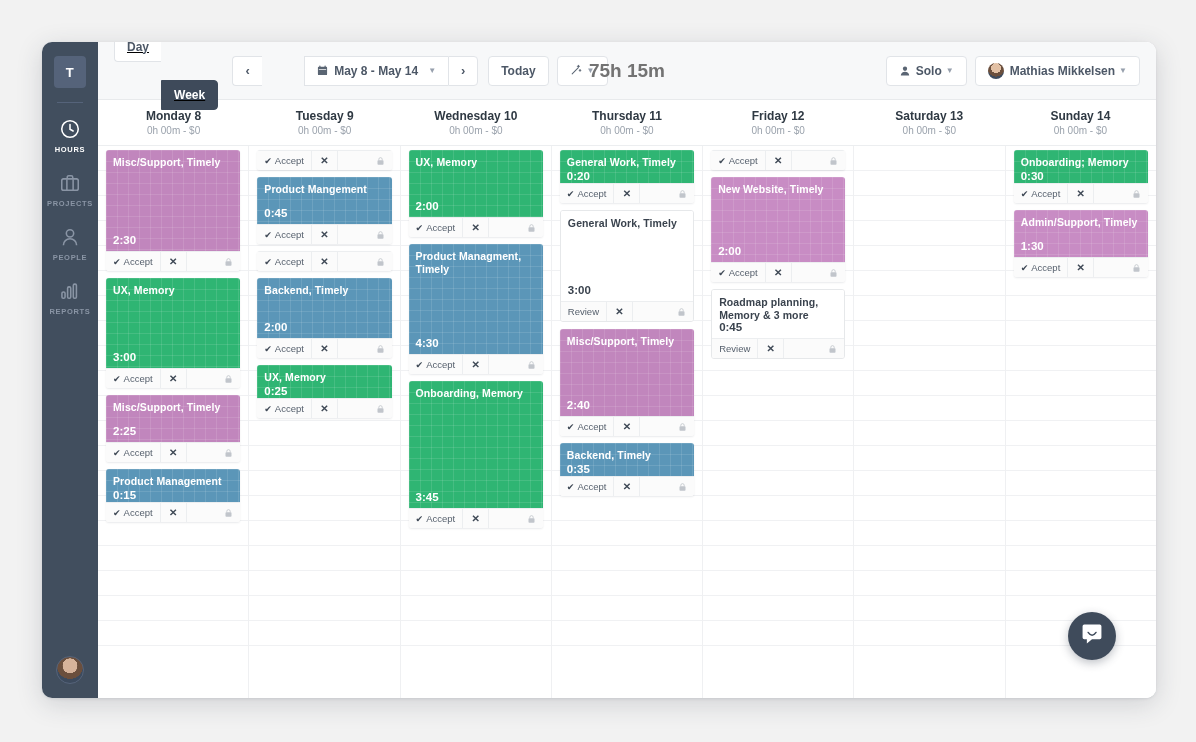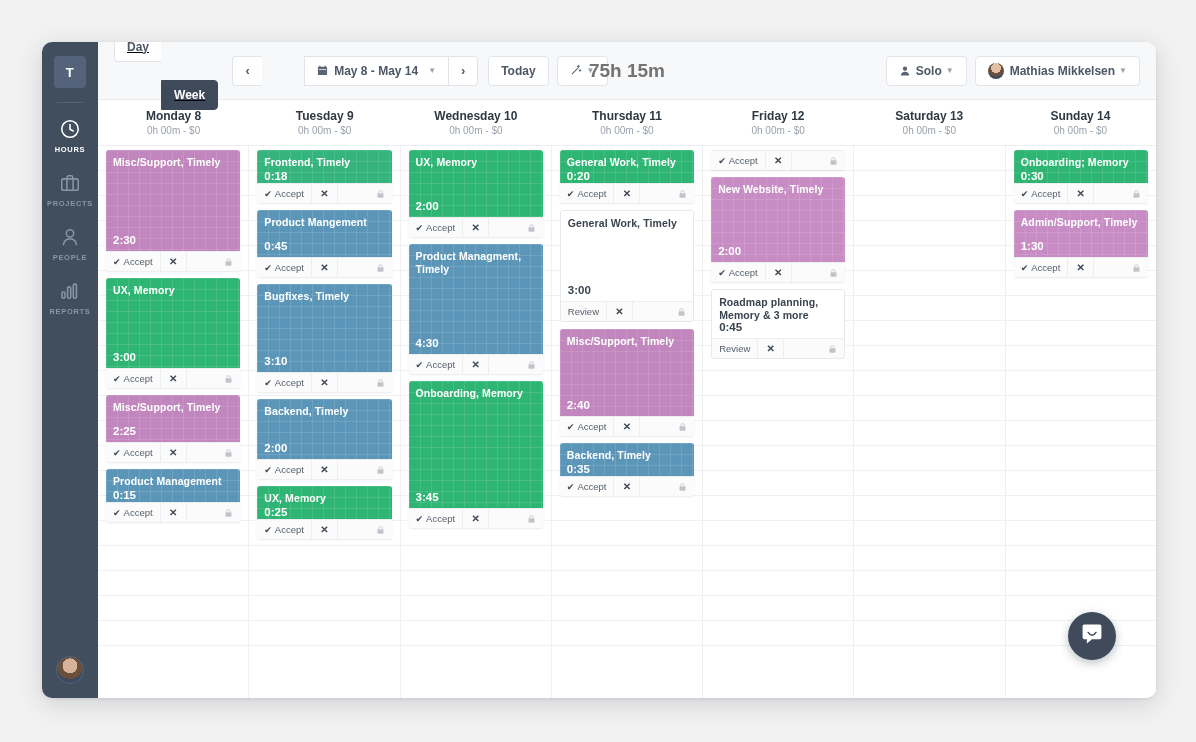--- a/index.html
+++ b/index.html
@@ -122,21 +122,21 @@
     display: flex; flex-direction: column; align-items: center; justify-content: center;
     gap: 2px;
   }
   .dh-name { font-size: 12px; font-weight: bold; color: #2f3943; }
   .dh-sub { font-size: 10px; color: #9aa2ac; }
 
   
   .gridwrap { flex: 1; position: relative; overflow: hidden; background: #fff; }
   .lines { position: absolute; inset: 0; }
   .lines .hl { position: absolute; left: 0; right: 0; height: 1px; background: #f0f1f3; }
-  .cols { position: absolute; inset: 0; display: flex; }
+  .cols { position: absolute; inset: 0; display: flex; justify-content: center; }
   .daycol {
     flex: 1 1 0; min-width: 0;
     border-left: 1px solid #eff0f2;
     padding: 4px 8px 0;
     position: relative;
   }
   .daycol:first-child { border-left: none; }
 
   
   .card {
@@ -445,24 +445,20 @@
                   <span class="lock-ico"><svg viewBox="0 0 24 24" width="9" height="10" fill="#7b8492">
                       <rect x="4" y="10" width="16" height="12" rx="2"></rect>
                       <path d="M7.5 10V7.5a4.5 4.5 0 0 1 9 0V10" fill="none" stroke="#7b8492" stroke-width="2.2"></path>
                     </svg></span>
                 </div>
               </div>
             </div>
           </div>
           <div class="daycol">
             <div class="card">
-              <div class="card-body" style="background-color:#35b47e;height:33px">
-                <div class="card-title">Frontend, Timely</div>
-                <div class="card-dur tight">0:18</div>
-              </div>
               <div class="card-actions">
                 <div class="act accept">
                   <span class="tick">✔</span>
                   <span>Accept</span>
                 </div>
                 <div class="act x">✕</div>
                 <div class="act grow">
                   <span class="lock-ico"><svg viewBox="0 0 24 24" width="9" height="10" fill="#7b8492">
                       <rect x="4" y="10" width="16" height="12" rx="2"></rect>
                       <path d="M7.5 10V7.5a4.5 4.5 0 0 1 9 0V10" fill="none" stroke="#7b8492" stroke-width="2.2"></path>
@@ -483,24 +479,20 @@
                 <div class="act x">✕</div>
                 <div class="act grow">
                   <span class="lock-ico"><svg viewBox="0 0 24 24" width="9" height="10" fill="#7b8492">
                       <rect x="4" y="10" width="16" height="12" rx="2"></rect>
                       <path d="M7.5 10V7.5a4.5 4.5 0 0 1 9 0V10" fill="none" stroke="#7b8492" stroke-width="2.2"></path>
                     </svg></span>
                 </div>
               </div>
             </div>
             <div class="card">
-              <div class="card-body" style="background-color:#5b96b8;height:88px">
-                <div class="card-title">Bugfixes, Timely</div>
-                <div class="card-dur">3:10</div>
-              </div>
               <div class="card-actions">
                 <div class="act accept">
                   <span class="tick">✔</span>
                   <span>Accept</span>
                 </div>
                 <div class="act x">✕</div>
                 <div class="act grow">
                   <span class="lock-ico"><svg viewBox="0 0 24 24" width="9" height="10" fill="#7b8492">
                       <rect x="4" y="10" width="16" height="12" rx="2"></rect>
                       <path d="M7.5 10V7.5a4.5 4.5 0 0 1 9 0V10" fill="none" stroke="#7b8492" stroke-width="2.2"></path>

